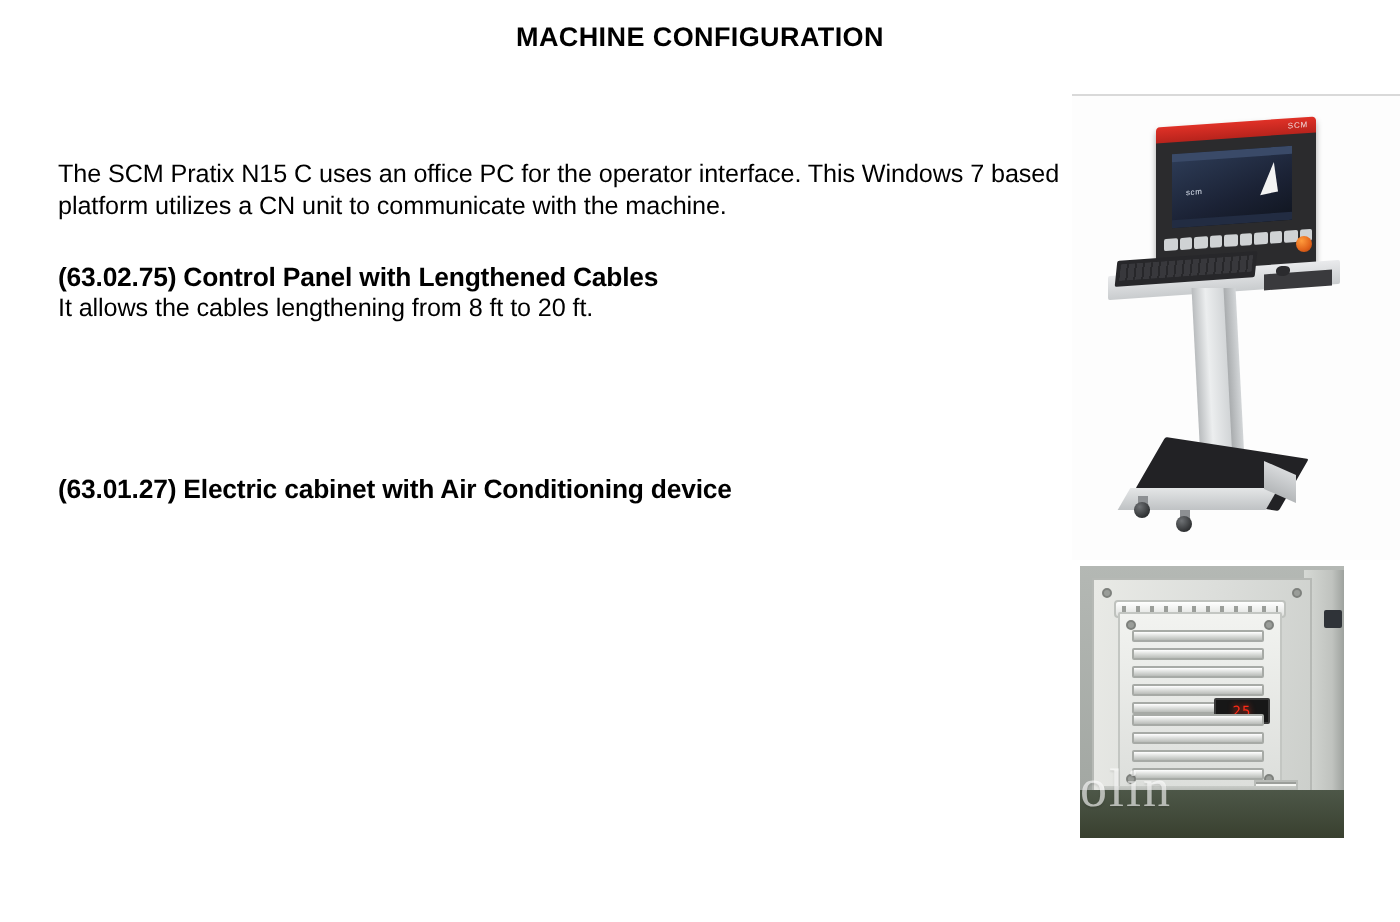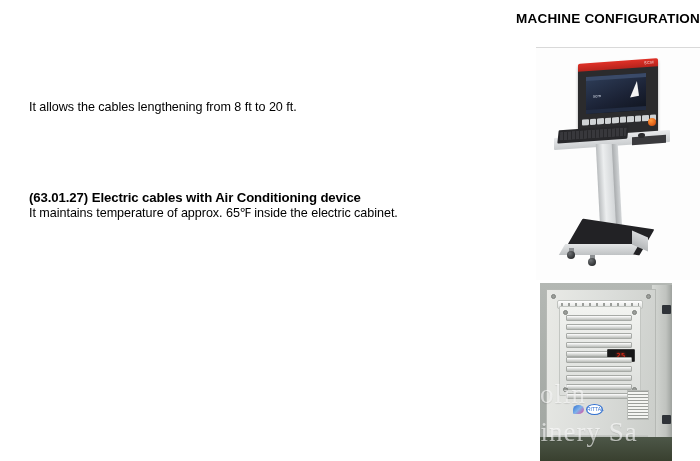--- a/index.html
+++ b/index.html
@@ -17,21 +17,21 @@
     color: #000000;
     -webkit-font-smoothing: antialiased;
   }
 
   
   .page-title {
     position: absolute;
     top: 11px;
     left: 0;
     width: 700px;
-    text-align: right;
+    text-align: center;
     font-size: 13.5px;
     font-weight: bold;
     letter-spacing: 0.2px;
   }
 
   
   .text-col {
     position: absolute;
     left: 29px;
     top: 80px;
@@ -284,21 +284,21 @@
     background: #8d9093;
   }
   .caster-arm.a1 { left: 33px; top: 200px; }
   .caster-arm.a2 { left: 54px; top: 207px; }
 
   
   #cabinet-photo {
     left: 540px;
     top: 283px;
     width: 132px;
-    height: 178px;
+    height: 136px;
     background: #b9bcb8;
   }
   .cab-bg {
     position: absolute; inset: 0;
     background: linear-gradient(180deg,#b4b8b4 0%, #9fa49f 100%);
   }
   .cab-door {
     position: absolute;
     left: 6px; top: 6px;
     width: 108px; height: 160px;
@@ -453,38 +453,39 @@
   }
 </style>
 </head>
 <body>
 
 <div class="page-title">MACHINE CONFIGURATION</div>
 
 <div class="text-col">
 
   <div class="section">
+    <p class="section-body">The SCM Pratix N15 C uses an office PC for the operator interface.  This Windows 7 based platform utilizes a CN unit to communicate with the machine.</p>
   </div>
 
   <div class="gap-a"></div>
 
   <div class="section">
+    <p class="section-heading">(63.02.75) Control Panel with Lengthened Cables</p>
     <p class="section-body">It allows the cables lengthening from 8 ft to 20 ft.</p>
   </div>
 
   <div class="gap-b"></div>
 
   <div class="section">
   </div>
 
   <div class="gap-c"></div>
 
   <div class="section">
-    <p class="section-heading">(63.01.27) Electric cables with Air Conditioning device</p>
-    <p class="section-body">It maintains temperature of approx. 65℉ inside the electric cabinet.</p>
+    <p class="section-heading">(63.01.27) Electric cabinet with Air Conditioning device</p>
   </div>
 
 </div>
 
 <div class="hairline"></div>
 
 <div class="photo" id="console-photo">
 
   <div class="mon-body"></div>
 

